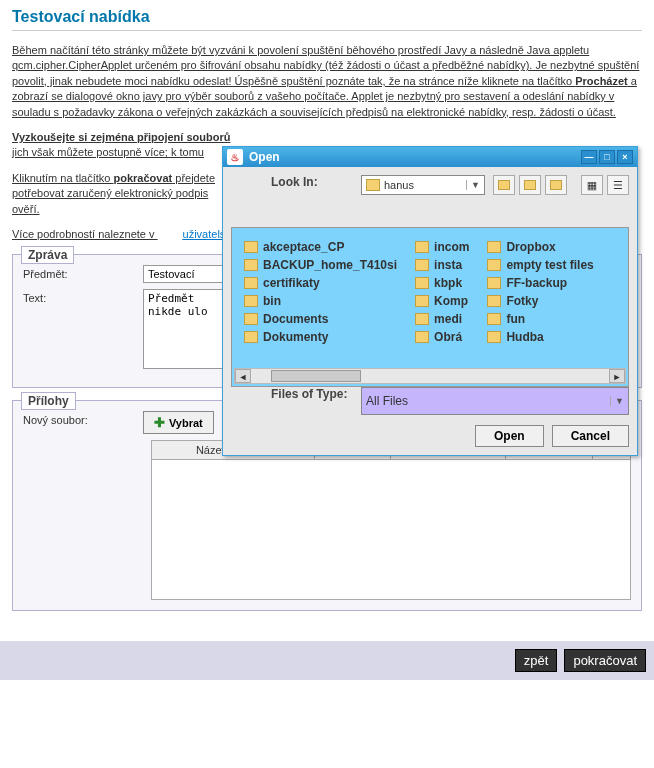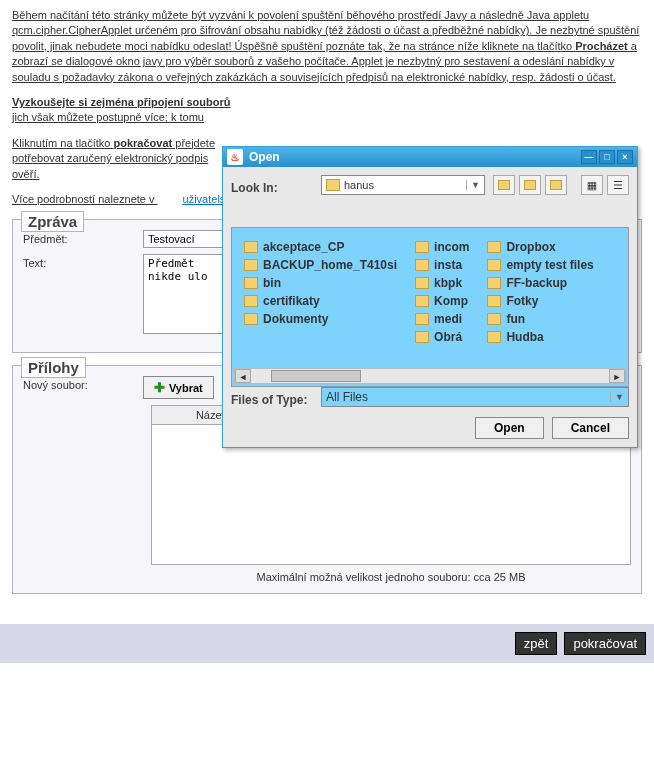--- a/index.html
+++ b/index.html
@@ -3,68 +3,69 @@
 <meta charset="utf-8">
 <style>
 * { box-sizing: border-box; margin: 0; padding: 0; }
 body { font-family: Verdana, Arial, sans-serif; font-size: 11px; color: #333; background: #fff; width: 654px; position: relative; }
 .page { padding: 8px 12px; }
 h1 { color: #0077aa; font-size: 16px; font-weight: bold; border-bottom: 1px solid #ccc; padding-bottom: 4px; margin-bottom: 12px; }
 p { margin-bottom: 10px; line-height: 1.4; text-decoration: underline; }
 a { color: #0077cc; text-decoration: underline; padding-left: 25px; }
 .bold { font-weight: bold; }
 .fieldset { border: 1px solid #b0b0d0; margin: 12px 0 8px 0; padding: 10px; position: relative; background: #f5f5fa; }
-.legend { position: absolute; top: -9px; left: 8px; background: #fff; border: 1px solid #b0b0d0; padding: 1px 6px; font-size: 15px; color: #444; font-weight: bold; }
+.legend { position: absolute; top: -9px; left: 8px; background: #fff; border: 1px solid #b0b0d0; padding: 1px 6px; font-size: 12px; color: #444; font-weight: bold; }
 .form-row { display: flex; margin-bottom: 6px; align-items: flex-start; }
 .form-label { width: 120px; padding-right: 8px; padding-top: 3px; }
 .form-field { flex: 1; }
 input[type="text"] { border: 1px solid #999; padding: 2px 4px; font-size: 11px; width: 100%; }
 textarea { border: 1px solid #999; padding: 2px 4px; font-size: 11px; width: 100%; height: 80px; }
 .btn-select { background: #f0f0f0; border: 1px solid #888; padding: 3px 10px; cursor: pointer; display: inline-flex; align-items: center; font-weight: bold; font-size: 11px; }
 .btn-select .plus { color: #2a8a2a; font-size: 13px; margin-right: 4px; }
 table.files { width: 100%; border-collapse: collapse; margin-top: 6px; border: 1px solid #aaa; }
 table.files th { background: #eee; border: 1px solid #aaa; padding: 3px 6px; font-weight: normal; font-size: 11px; }
 table.files td { height: 140px; background: #fff; }
 .note { text-align: center; margin-top: 6px; font-size: 11px; }
 .bottom-bar { background: #d8d8e8; padding: 8px; text-align: right; margin-top: 14px; }
 .btn-dark { background: #333; color: #fff; border: 1px solid #000; padding: 3px 8px; font-size: 13px; cursor: pointer; margin-left: 4px; }
 .dialog { position: absolute; left: 222px; top: 146px; width: 416px; background: #e8e8e8; border: 1px solid #3ba0d8; box-shadow: 2px 2px 4px rgba(0,0,0,0.3); font-family: Tahoma, Arial, sans-serif; }
 .dlg-title { background: linear-gradient(#4db4e8, #2a8fcf); color: #fff; display: flex; align-items: center; padding: 2px 4px; font-size: 12px; font-weight: bold; }
 .dlg-title .java-icon { width: 16px; height: 16px; background: #fff; border-radius: 2px; margin-right: 6px; display: inline-flex; align-items: center; justify-content: center; color: #d44; font-size: 10px; }
 .dlg-title .spacer { flex: 1; }
 .dlg-title .wbtn { width: 16px; height: 14px; background: #2a8fcf; border: 1px solid #1a6fa8; margin-left: 2px; color: #fff; font-size: 9px; text-align: center; line-height: 12px; cursor: pointer; }
 .dlg-body { padding: 8px; }
-.dlg-row { display: flex; align-items: flex-end; margin-bottom: 8px; }
+.dlg-row { display: flex; align-items: flex-start; margin-bottom: 8px; margin-left: 40px; }
 .dlg-lbl { width: 90px; font-size: 12px; font-weight: bold; color: #444; }
 .dlg-select { flex: 1; display: flex; border: 1px solid #888; background: #fff; height: 20px; align-items: center; padding: 0 4px; margin-right: 8px; }
 .dlg-select .fold-icon { width: 14px; height: 12px; background: #f5d070; border: 1px solid #c0a040; margin-right: 4px; }
 .dlg-select .dd { margin-left: auto; font-size: 9px; color: #555; border-left: 1px solid #aaa; padding-left: 4px; }
 .tool-icons { display: flex; gap: 4px; }
 .tool-icons .tb { width: 22px; height: 20px; border: 1px solid #aaa; background: #f4f4f4; display: flex; align-items: center; justify-content: center; cursor: pointer; }
 .tb .mini-fold { width: 12px; height: 10px; background: #f5d070; border: 1px solid #c0a040; }
 .tb-sep { width: 6px; }
 .file-area { border: 1px solid #999; background: #7dd3fc; height: 160px; padding: 12px; overflow: hidden; position: relative; margin-top: 32px; }
 .file-cols { display: flex; gap: 18px; height: 128px; }
 .file-col { display: flex; flex-direction: column; gap: 4px; }
 .file-item { display: flex; align-items: center; font-size: 12px; font-weight: bold; color: #333; white-space: nowrap; }
 .file-item .fold-icon { width: 14px; height: 12px; background: #f5d070; border: 1px solid #c0a040; margin-right: 5px; flex-shrink: 0; }
 .hscroll { position: absolute; left: 2px; right: 2px; bottom: 2px; height: 16px; background: #e8e8e8; border: 1px solid #bbb; display: flex; }
 .hscroll .arr { width: 16px; background: #ddd; border: 1px solid #aaa; text-align: center; font-size: 9px; line-height: 14px; cursor: pointer; }
 .hscroll .track { flex: 1; position: relative; }
 .hscroll .thumb { position: absolute; left: 20px; top: 1px; width: 90px; height: 12px; background: #ccc; border: 1px solid #999; }
 .dlg-input { flex: 1; border: 1px solid #888; height: 20px; background: #fff; padding: 0 4px; font-size: 12px; }
-.dlg-combo { flex: 1; border: 1px solid #888; height: 20px; background: #7dd3fc; display: flex; align-items: center; padding: 0 4px; font-size: 12px; }
+.dlg-combo { flex: 1; border: 1px solid #888; height: 28px; background: #c4b5fd; display: flex; align-items: center; padding: 0 4px; font-size: 12px; }
 .dlg-combo .dd { margin-left: auto; font-size: 9px; color: #555; border-left: 1px solid #aaa; padding-left: 4px; }
 .dlg-buttons { display: flex; justify-content: flex-end; gap: 8px; margin-top: 10px; }
 .dlg-btn { border: 1px solid #888; background: #f0f0f0; padding: 3px 18px; font-size: 12px; font-weight: bold; cursor: pointer; }
 </style>
 </head>
 <body>
 
 <div class="page">
+  <h1>Testovací nabídka</h1>
 
   <p>
     <span>Během načítání této stránky můžete být vyzváni k povolení spuštění běhového prostředí Javy a následně Java appletu qcm.cipher.CipherApplet určeném pro šifrování obsahu nabídky (též žádosti o účast a předběžné nabídky). Je nezbytné spuštění povolit, jinak nebudete moci nabídku odeslat! Úspěšně spuštění poznáte tak, že na stránce níže kliknete na tlačítko </span><span class="bold">Procházet</span><span> a zobrazí se dialogové okno javy pro výběr souborů z vašeho počítače. Applet je nezbytný pro sestavení a odeslání nabídky v souladu s požadavky zákona o veřejných zakázkách a souvisejících předpisů na elektronické nabídky, resp. žádosti o účast.</span>
   </p>
 
   <p>
     <span class="bold">Vyzkoušejte si zejména připojení souborů</span><br>
     <span>jich však můžete postupně více; k tomu</span>
   </p>
 
@@ -112,21 +113,20 @@
           <th style="width:18%">Status</th>
           <th style="width:8%"></th>
         </tr>
           </thead>
         <tbody>
             <tr>
               <td colspan="5"></td>
             </tr>
           </tbody>
       </table>
-      <div class="note">Maximální možná velikost jednoho souboru: cca 25 MB</div>
     </div>
   </div>
 </div>
 
 <div class="bottom-bar">
   <button class="btn-dark">zpět</button>
   <button class="btn-dark">pokračovat</button>
 </div>
 
 <div class="dialog">
@@ -168,25 +168,29 @@
             <div class="file-item">
               <span class="fold-icon"></span>
               <span>akceptace_CP</span>
             </div>
             <div class="file-item">
               <span class="fold-icon"></span>
               <span>BACKUP_home_T410si</span>
             </div>
             <div class="file-item">
               <span class="fold-icon"></span>
+              <span>certifikaty</span>
+            </div>
+            <div class="file-item">
+              <span class="fold-icon"></span>
               <span>bin</span>
             </div>
             <div class="file-item">
               <span class="fold-icon"></span>
-              <span>certifikaty</span>
+              <span>Documents</span>
             </div>
             <div class="file-item">
               <span class="fold-icon"></span>
               <span>Dokumenty</span>
             </div>
           </div>
           <div class="file-col">
             <div class="file-item">
               <span class="fold-icon"></span>
               <span>incom</span>

